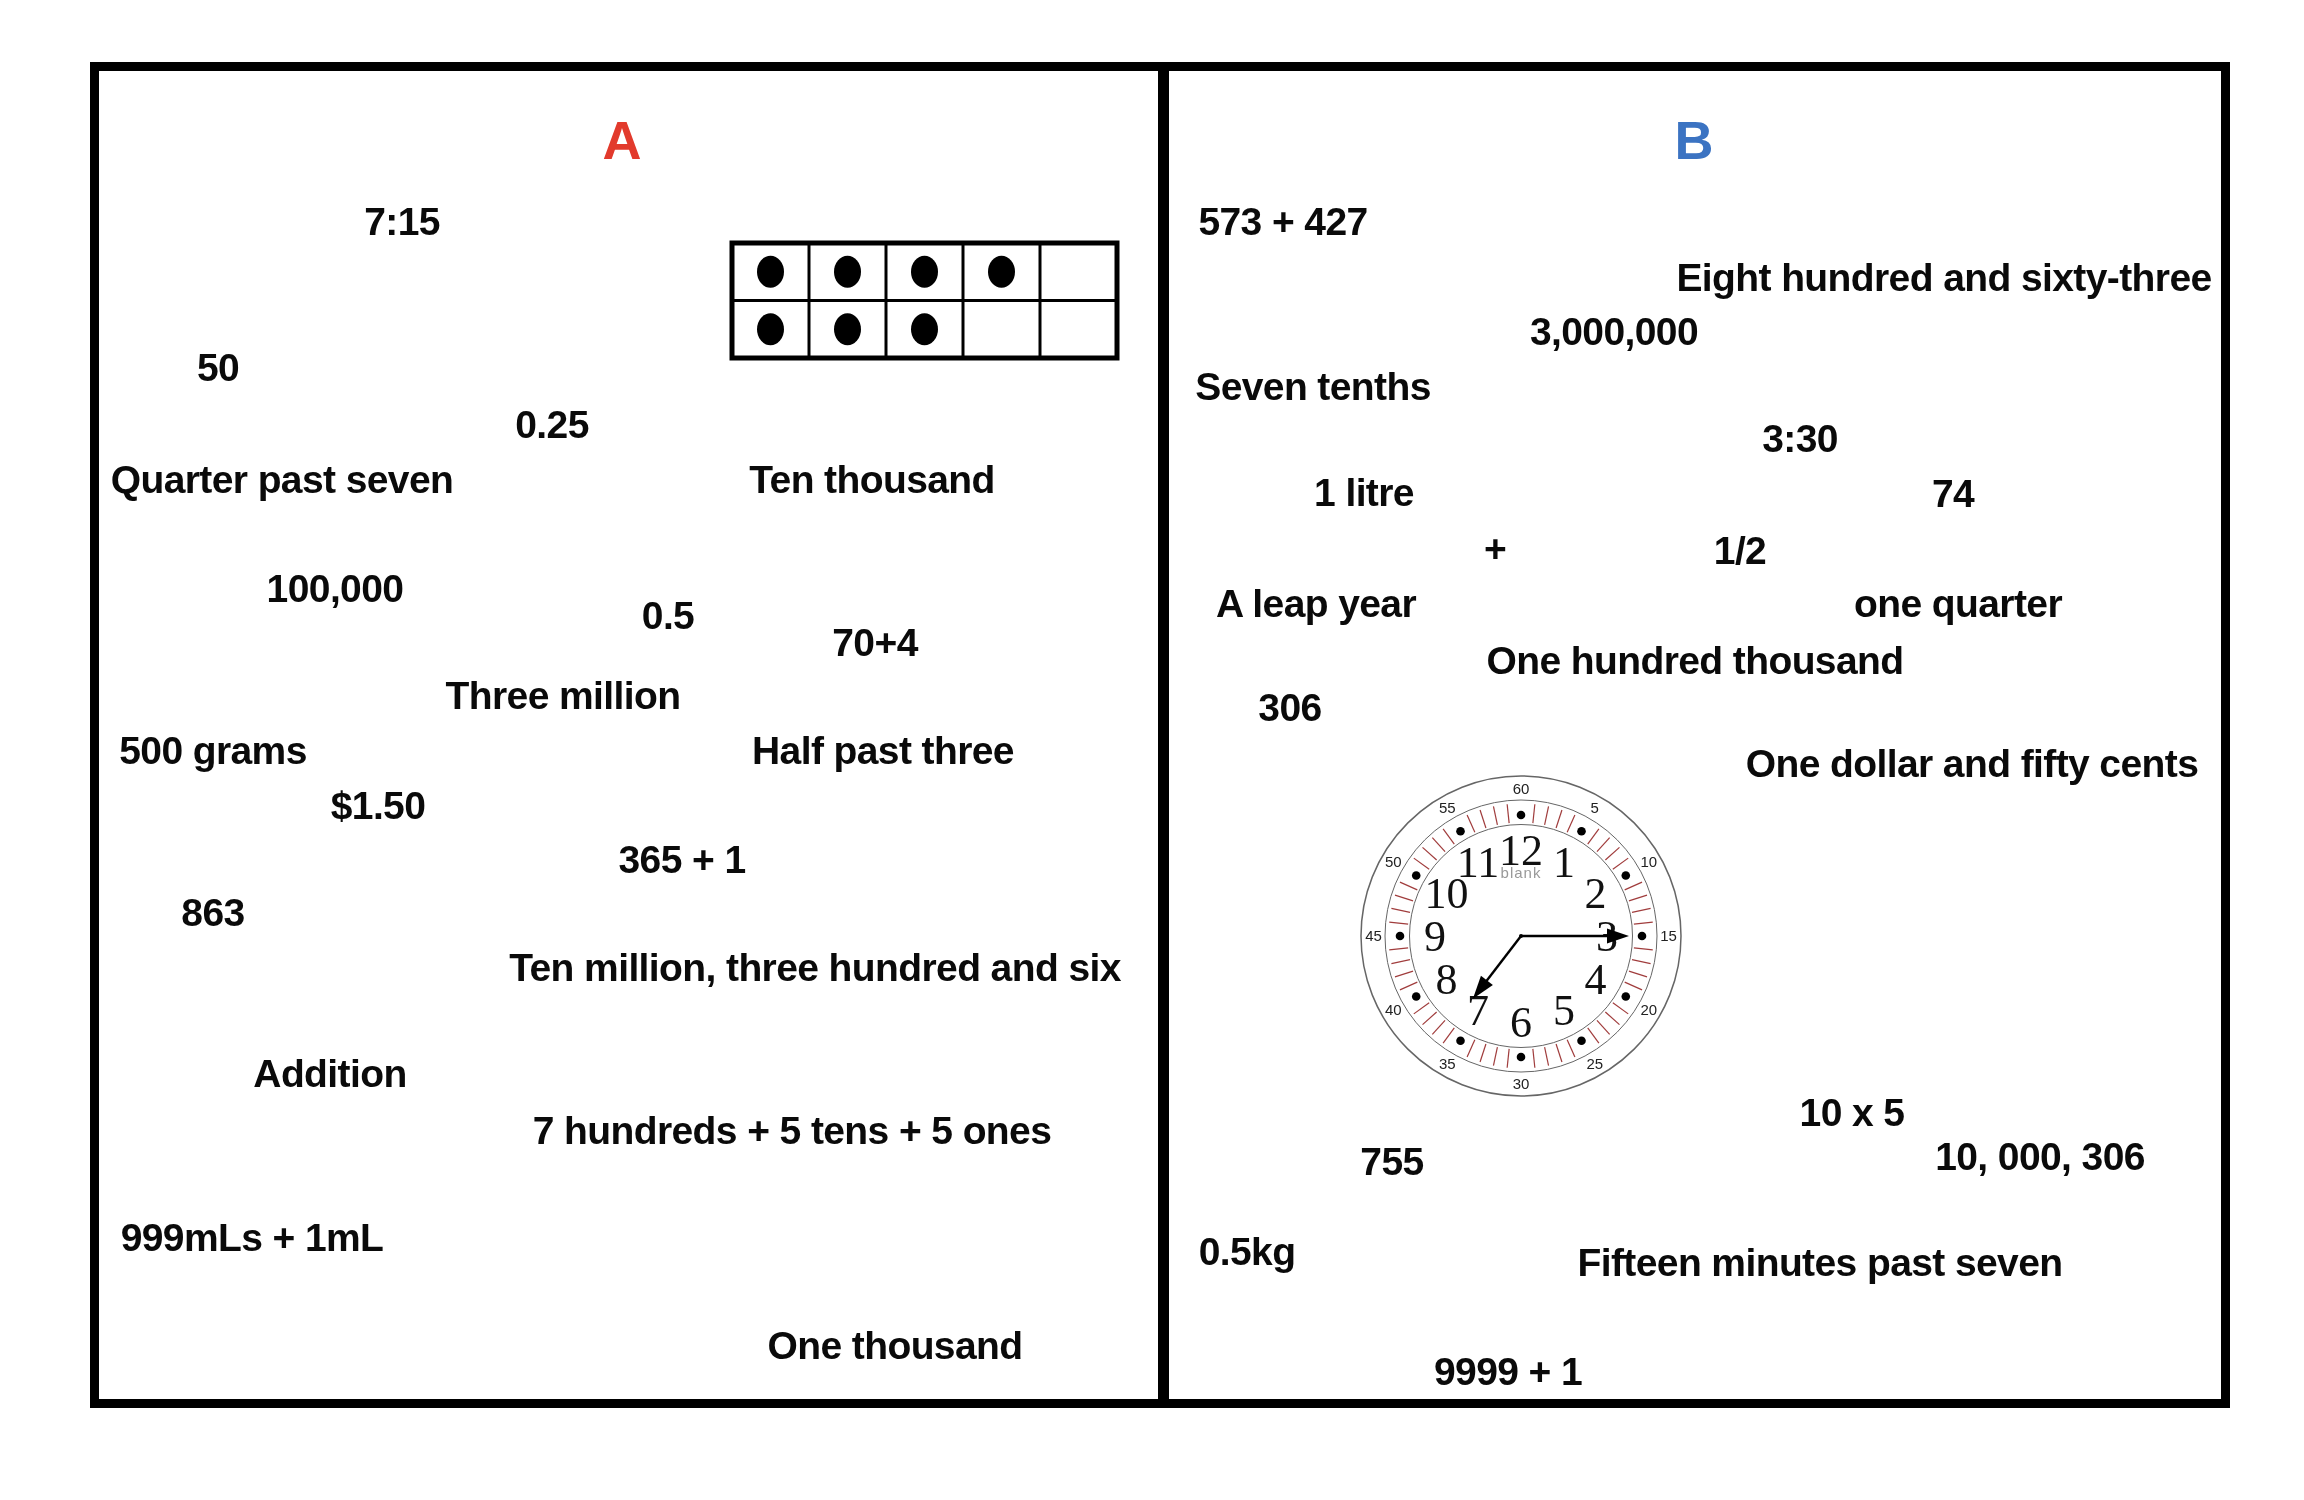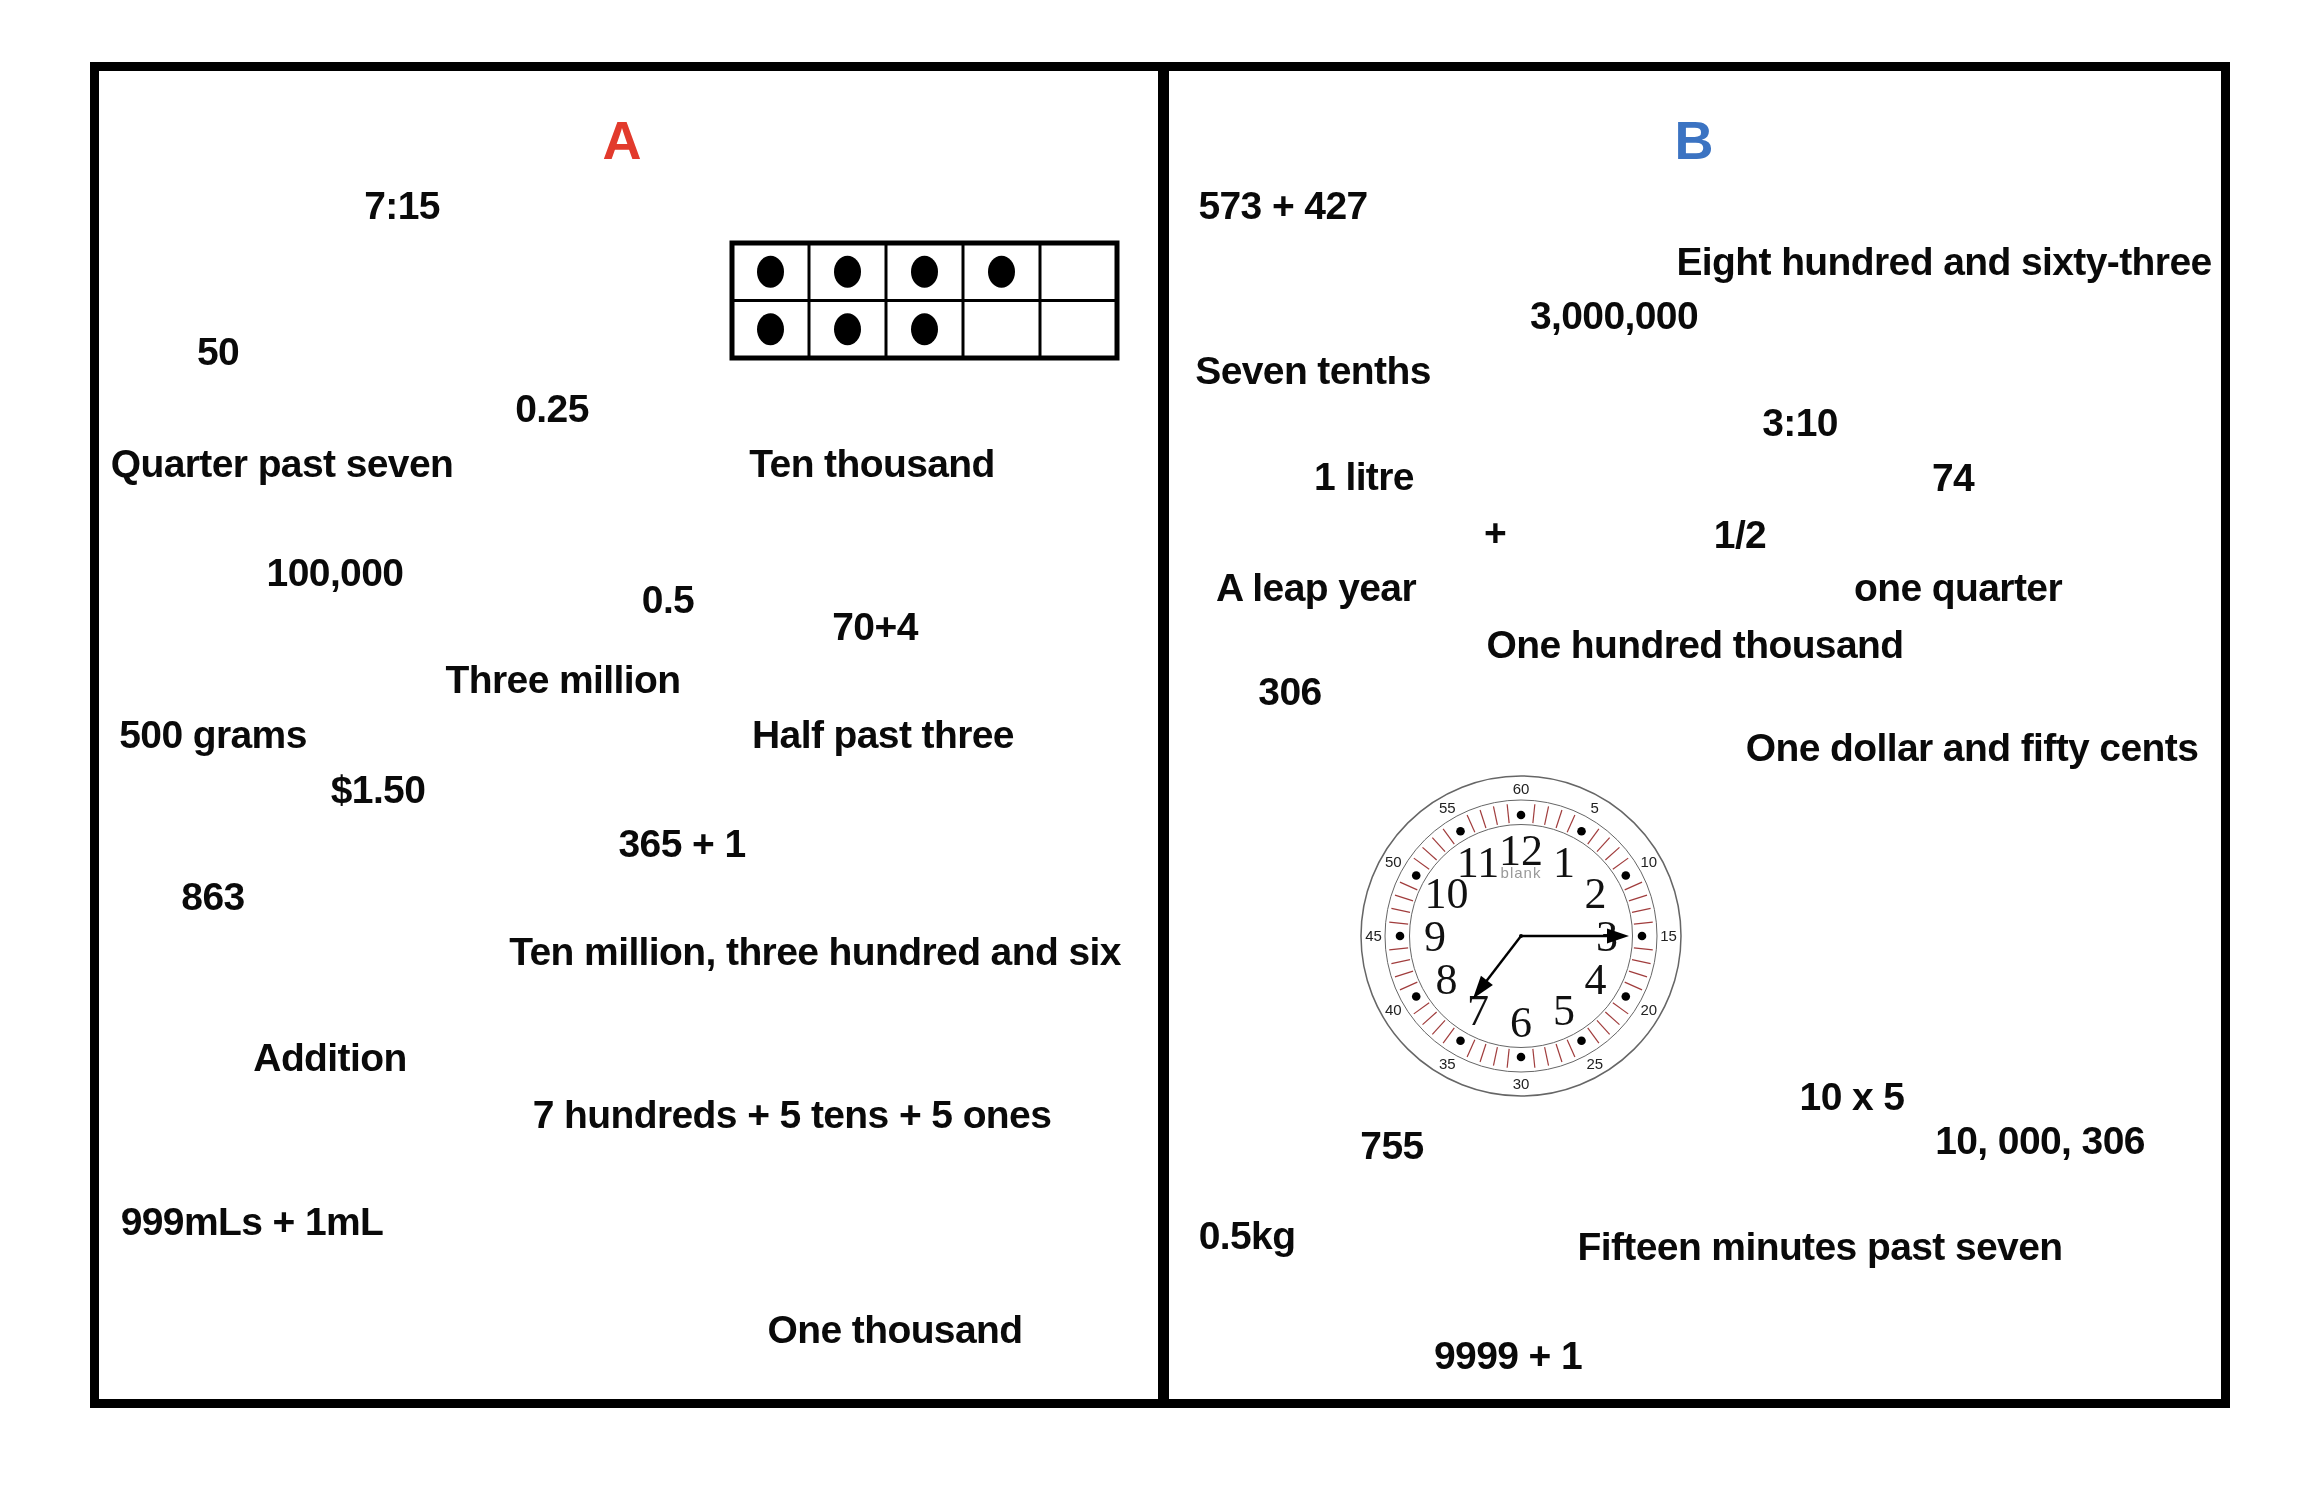--- a/index.html
+++ b/index.html
@@ -16,21 +16,21 @@
     position:absolute; left:1158px; top:62px; width:11px; height:1346px;
     background:#000;
   }
   .panel-title {
     position:absolute; transform:translate(-50%,-50%);
     font:700 54px/1 "Liberation Sans", sans-serif; letter-spacing:0;
   }
   .scatter-item {
     position:absolute; transform:translate(-50%,-50%);
     font:700 39px/1.12 "Liberation Sans", sans-serif;
-    color:#0a0a0a; white-space:nowrap; letter-spacing:-0.6px;
+    color:#0a0a0a; white-space:nowrap; letter-spacing:-0.6px;margin-top:16px;
   }
   svg { position:absolute; overflow:visible; }
   .minute-num { font:400 15px "Liberation Sans", sans-serif; fill:#222; }
   .hour-num   { font:400 44px "Liberation Serif", serif; fill:#111; }
   .blank-label{ font:400 15px "Liberation Sans", sans-serif; fill:#999; letter-spacing:1px; }
 </style>
 </head>
 <body>
 
 <div class="canvas">
@@ -59,21 +59,21 @@
       <div class="scatter-item" style="left: 330px; top: 1058px;">Addition</div>
       <div class="scatter-item" style="left: 792px; top: 1115px;">7 hundreds + 5 tens + 5 ones</div>
       <div class="scatter-item" style="left: 252px; top: 1222px;">999mLs + 1mL</div>
       <div class="scatter-item" style="left: 895px; top: 1330px;">One thousand</div>
     </div>
   <div id="items-b">
       <div class="scatter-item" style="left: 1283px; top: 206px;">573 + 427</div>
       <div class="scatter-item" style="left: 1944px; top: 262px;">Eight hundred and sixty-three</div>
       <div class="scatter-item" style="left: 1614px; top: 316px;">3,000,000</div>
       <div class="scatter-item" style="left: 1313px; top: 371px;">Seven tenths</div>
-      <div class="scatter-item" style="left: 1800px; top: 423px;">3:10</div>
+      <div class="scatter-item" style="left: 1800px; top: 423px;">3:30</div>
       <div class="scatter-item" style="left: 1364px; top: 477px;">1 litre</div>
       <div class="scatter-item" style="left: 1953px; top: 478px;">74</div>
       <div class="scatter-item" style="left: 1495px; top: 533px;">+</div>
       <div class="scatter-item" style="left: 1740px; top: 535px;">1/2</div>
       <div class="scatter-item" style="left: 1316px; top: 588px;">A leap year</div>
       <div class="scatter-item" style="left: 1958px; top: 588px;">one quarter</div>
       <div class="scatter-item" style="left: 1695px; top: 645px;">One hundred thousand</div>
       <div class="scatter-item" style="left: 1290px; top: 692px;">306</div>
       <div class="scatter-item" style="left: 1972px; top: 748px;">One dollar and fifty cents</div>
       <div class="scatter-item" style="left: 1852px; top: 1097px;">10 x 5</div>

